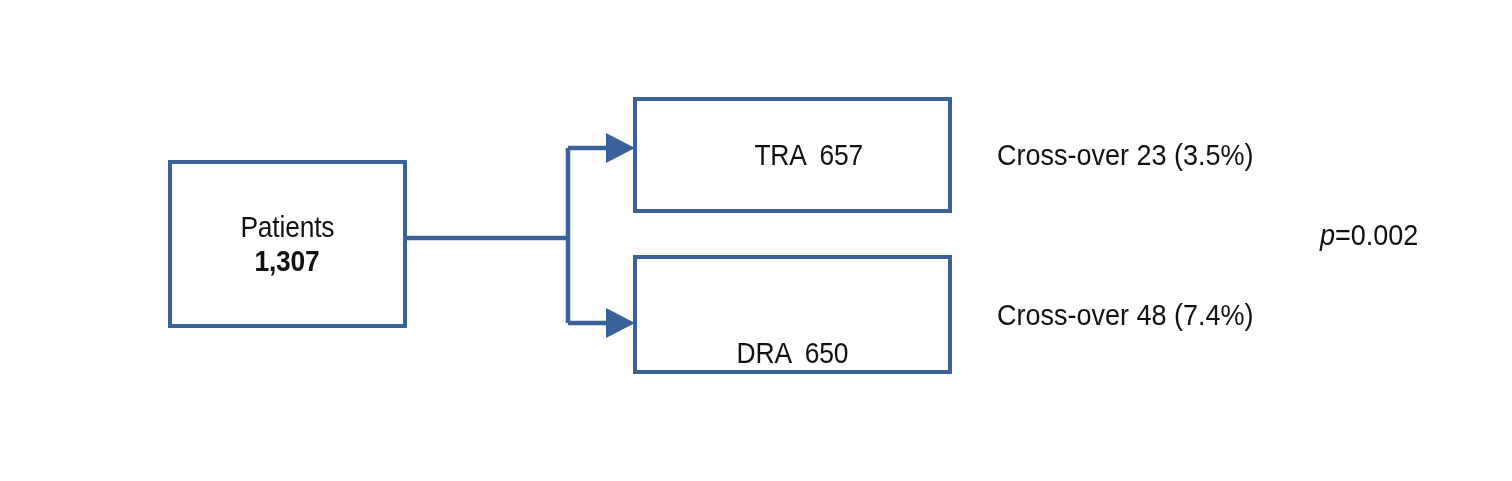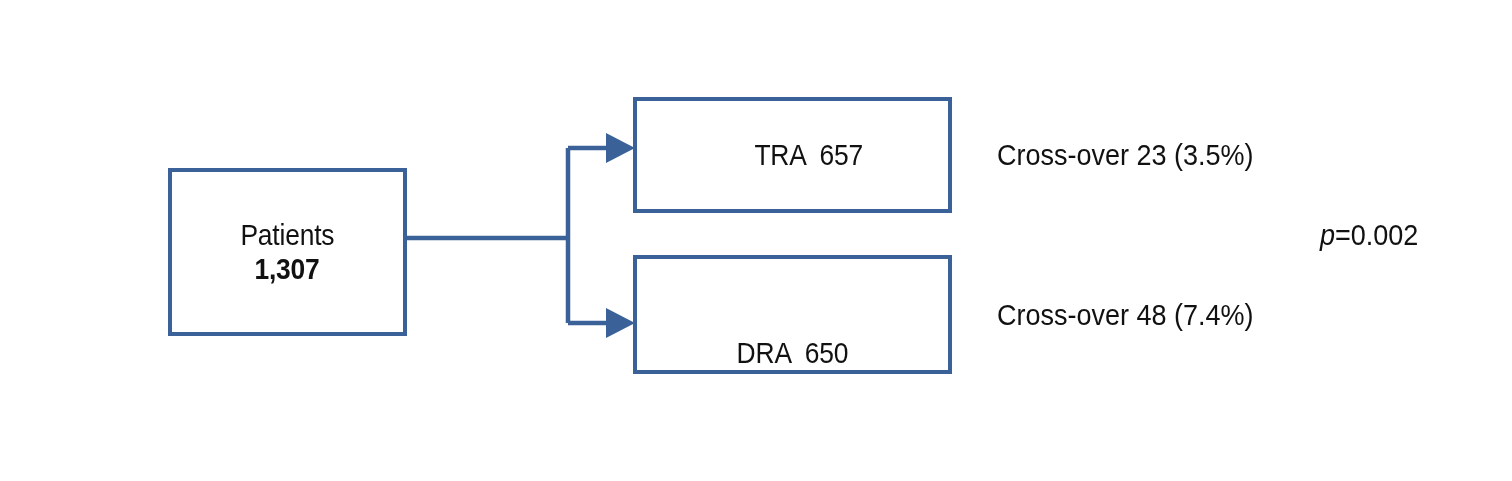--- a/index.html
+++ b/index.html
@@ -35,21 +35,21 @@
     border: 4px solid #3a6298;
     display: flex;
     flex-direction: column;
     align-items: center;
     justify-content: center;
     text-align: center;
     color: #111111;
   }
   #box-patients {
     left: 168px;
-    top: 168px;
+    top: 160px;
     width: 239px;
     height: 168px;
   }
   #box-tra {
     left: 633px;
     top: 97px;
     width: 319px;
     height: 116px;
     padding-left: 33px;
   }

